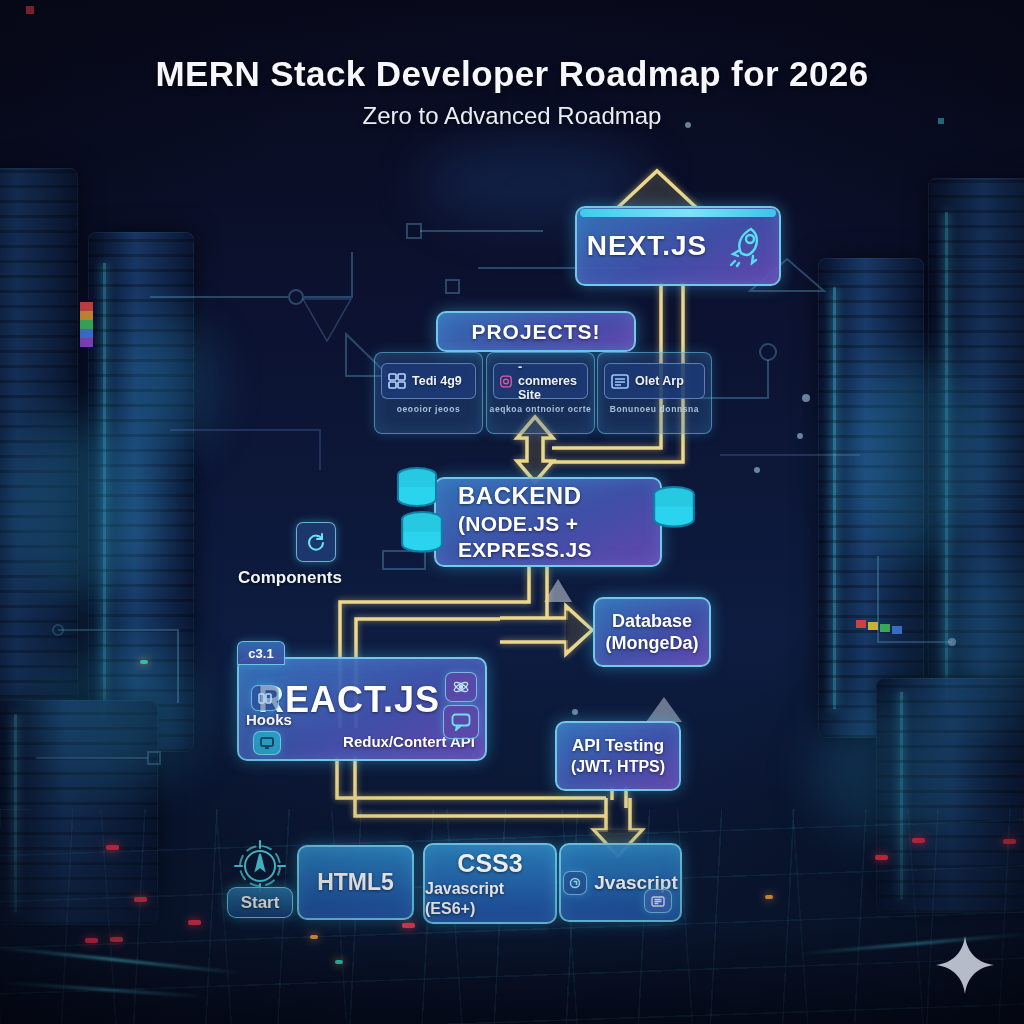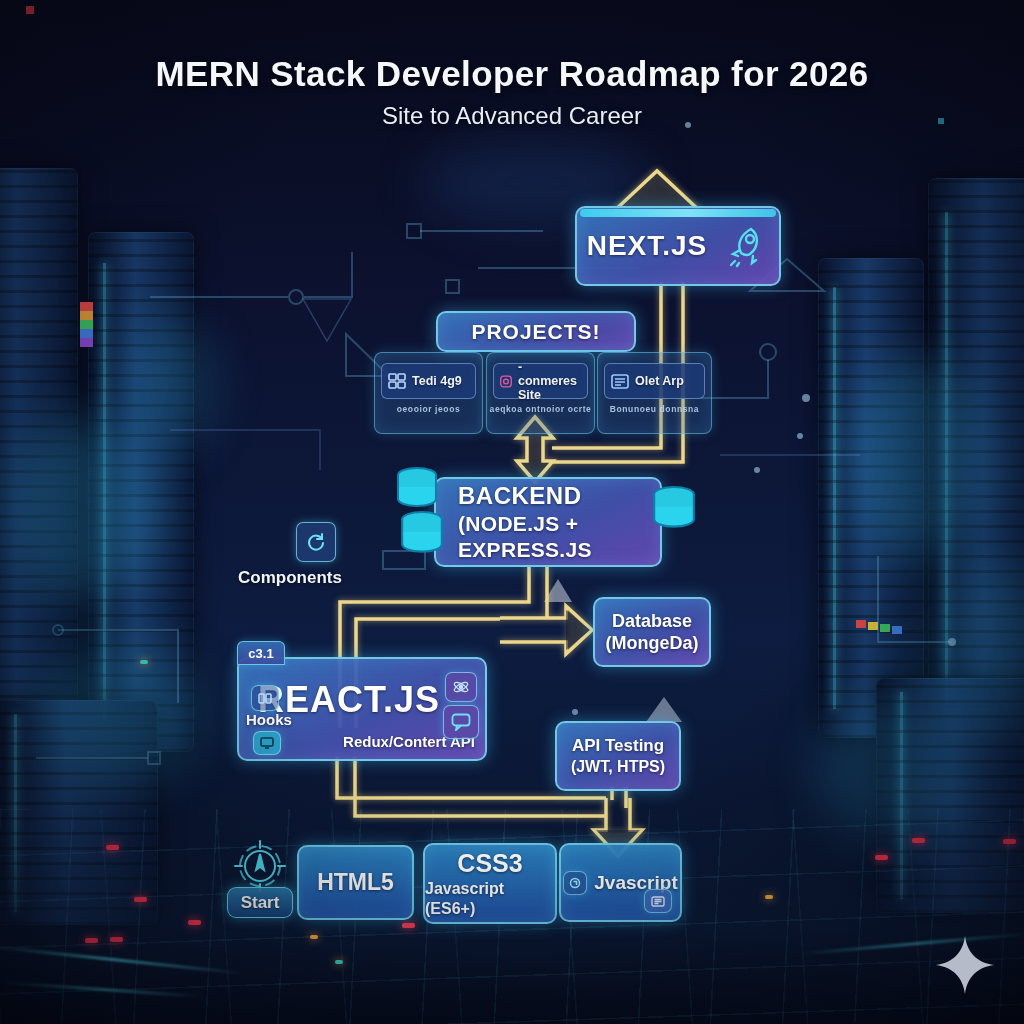--- a/index.html
+++ b/index.html
@@ -162,21 +162,21 @@
       <path d="M355 757 V816 H606"></path>
       <path d="M612 787 V800"></path>
       <path d="M626 787 V808"></path>
       <path d="M606 798 V830 H594 L618 856 L642 830 H630 V798"></path>
     </g>
     <polygon points="566,610 590,630 566,650" fill="rgba(14,20,44,.5)"></polygon>
     <polygon points="596,830 640,830 618,854" fill="rgba(14,20,44,.5)"></polygon>
   </svg>
 
   <div class="title">MERN Stack Developer Roadmap for 2026</div>
-  <div class="subtitle">Site to Advanced Career</div>
+  <div class="subtitle">Zero to Advanced Roadmap</div>
 
   <div class="node next" style="left:575px;top:206px;width:202px;height:76px;">
     <span>NEXT.JS</span>
     <svg width="46" height="46" viewBox="0 0 46 46" fill="none" stroke="#54e0ef" stroke-width="2.4" stroke-linecap="round">
       <path d="M18 30 C14 22 17 12 28 6 C36 12 36 24 27 31 C24 33 21 32 18 30 Z"></path>
       <circle cx="27" cy="16" r="4"></circle>
       <path d="M17 27 L10 31 L15 33"></path>
         <path d="M30 33 L29 40 L33 37"></path>
       <path d="M12 38 L8 42 M16 40 L14 43"></path>
     </svg>

